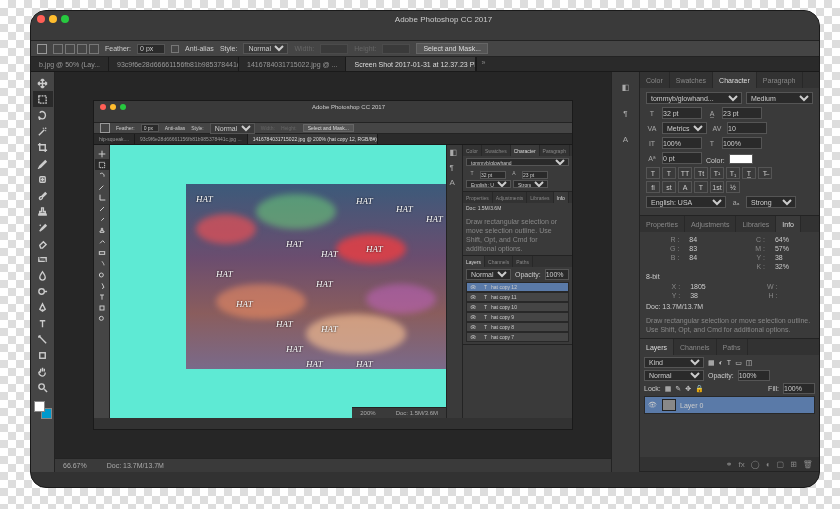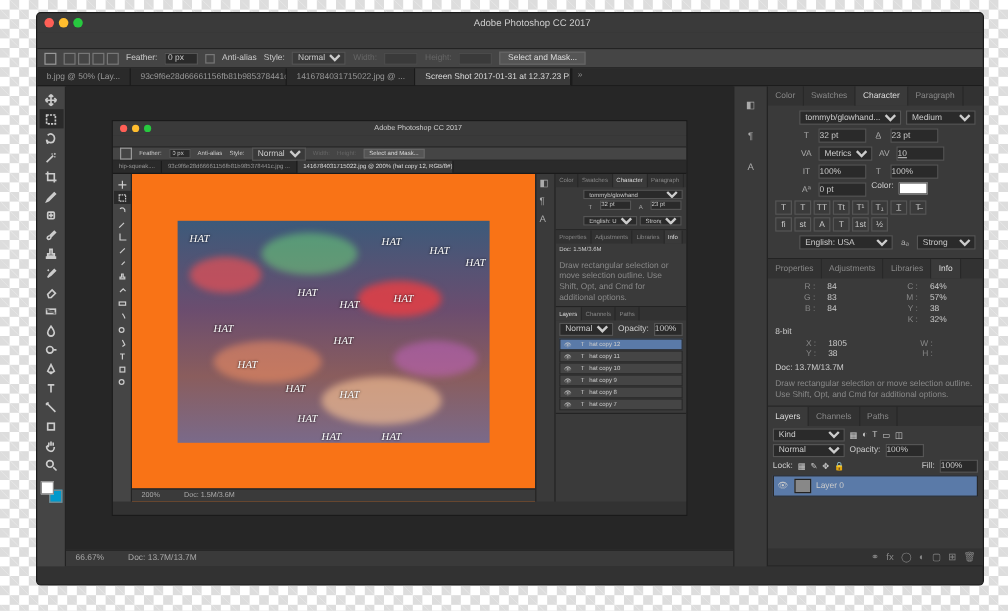--- a/index.html
+++ b/index.html
@@ -1,18 +1,18 @@
 <!DOCTYPE html>
 <html><head>
 <meta charset="utf-8">
 <style>
 * { margin: 0; padding: 0; box-sizing: border-box; font-family: "Helvetica Neue", Arial, sans-serif; }
 body { width: 840px; height: 509px; background: #f0f0f0; overflow: hidden; }
 .checker { position: absolute; left:0; top:0; width:840px; height:509px; background-image: linear-gradient(45deg,#ddd 25%,transparent 25%,transparent 75%,#ddd 75%),linear-gradient(45deg,#ddd 25%,transparent 25%,transparent 75%,#ddd 75%); background-size:16px 16px; background-position:0 0,8px 8px; background-color:#fff;}
-.app { position:absolute; left:30px; top:10px; width:790px; height:478px; background:#323232; border:1px solid #1a1a1a; border-radius:4px; overflow:hidden; font-size:8px; color:#c8c8c8;}
+.app { position:absolute; left:30px; top:10px; width:790px; height:478px; background:#323232; border:1px solid #1a1a1a; border-radius:16px; overflow:hidden; font-size:8px; color:#c8c8c8;}
 .titlebar { height:16px; background:#3a3a3a; display:flex; align-items:center; padding:0 6px; gap:5px;}
 .traffic { display:flex; gap:4px; }
 .traffic span{ width:8px;height:8px;border-radius:50%; display:block;}
 .tl-red{background:#ff5f56;} .tl-yel{background:#ffbd2e;} .tl-grn{background:#27c93f;}
 .titlebar .title{ flex:1; text-align:center; font-size:8px; color:#ccc;}
 .menubar{height:14px; background:#3a3a3a; border-bottom:1px solid #232323; display:flex; align-items:center; gap:10px; padding:0 8px; color:#aaa; font-size:8px;}
 .optionsbar{height:16px; background:#454545; border-bottom:1px solid #232323; display:flex; align-items:center; gap:6px; padding:0 6px; font-size:7px; color:#ccc;}
 .optionsbar .sel{width:10px;height:10px;border:1px solid #999;}
 .optionsbar input{background:#2a2a2a;border:1px solid #555;color:#ccc;font-size:7px;width:28px;height:10px;padding:0 2px;}
 .optionsbar .chk{width:8px;height:8px;border:1px solid #777;}
@@ -39,42 +39,42 @@
 .nested-app .menubar{height:10px;font-size:6px;gap:6px;}
 .nested-app .optionsbar{height:11px;font-size:5px;}
 .nested-app .optionsbar input{width:18px;height:8px;font-size:5px;}
 .nested-app .optionsbar .btn{font-size:5px;padding:0 4px;}
 .nested-app .tabstrip{height:11px;font-size:5px;}
 .nested-app .tab{font-size:5px;padding:1px 5px;}
 .nested-body{display:flex;height:calc(100% - 55px);}
 .nested-body .toolbar{width:16px;}
 .nested-body .tool{width:14px;height:11px;}
 .nested-body .tool svg{width:8px;height:8px;}
-.nested-canvas{flex:1;background:#f97316;display:flex;flex-direction:column;}
+.nested-canvas{flex:1;background:#5eead4;display:flex;flex-direction:column;align-items:flex-end;}
 .nested-canvas-inner{flex:1;display:flex;align-items:center;justify-content:center;}
 .cloud-image{width:260px;height:185px;background:linear-gradient(180deg,#3c5a7a 0%,#6b4d6f 40%,#8a5d5d 70%, #7a6a8a 100%);position:relative;overflow:hidden;}
 .cloud{position:absolute;border-radius:50%;filter:blur(3px);}
 .c1{width:60px;height:30px;background:rgba(255,80,80,0.6);left:10px;top:30px;}
 .c2{width:80px;height:35px;background:rgba(120,255,120,0.4);left:70px;top:10px;}
 .c3{width:70px;height:30px;background:rgba(255,60,60,0.7);left:150px;top:50px;}
 .c4{width:90px;height:35px;background:rgba(255,150,100,0.5);left:30px;top:100px;}
 .c5{width:100px;height:40px;background:rgba(255,200,150,0.6);left:120px;top:130px;}
 .c6{width:70px;height:30px;background:rgba(200,100,200,0.5);left:180px;top:100px;}
 .hat{position:absolute;color:#fff;font-size:9px;font-style:italic;font-family:cursive;text-shadow:0 0 2px #000;}
 .statusbar{height:14px;background:#3a3a3a;border-top:1px solid #232323;display:flex;align-items:center;padding:0 8px;gap:20px;font-size:7px;color:#aaa;}
 .nested-status{height:11px;font-size:6px;}
 .panels{width:180px;background:#3a3a3a;border-left:1px solid #232323;display:flex;flex-direction:column;}
 .panel-collapsed{width:28px;background:#3a3a3a;border-left:1px solid #232323;display:flex;flex-direction:column;align-items:center;padding-top:6px;gap:8px;}
 .panel-collapsed .picon{width:18px;height:18px;display:flex;align-items:center;justify-content:center;color:#aaa;}
 .panel{border-bottom:1px solid #232323;}
 .panel-tabs{height:16px;background:#323232;display:flex;align-items:stretch;font-size:7px;}
 .ptab{padding:2px 6px;color:#888;border-right:1px solid #282828;display:flex;align-items:center;}
 .ptab.active{background:#3a3a3a;color:#ddd;}
 .panel-body{padding:4px 6px;font-size:7px;color:#ccc;}
-.char-row{display:flex;align-items:flex-start;gap:4px;margin-bottom:3px;margin-left:20px;}
+.char-row{display:flex;align-items:flex-end;gap:4px;margin-bottom:3px;}
 .char-row select,.char-row input{background:#2a2a2a;border:1px solid #555;color:#ccc;font-size:7px;height:12px;}
 .char-row .ico{width:12px;height:12px;display:inline-flex;align-items:center;justify-content:center;color:#aaa;}
 .char-btns{display:flex;gap:2px;margin-top:3px;}
 .char-btns span{width:14px;height:12px;border:1px solid #555;display:flex;align-items:center;justify-content:center;font-size:7px;background:#3a3a3a;}
 .colorswatch{width:24px;height:10px;background:#fff;border:1px solid #555;}
 .info-grid{display:grid;grid-template-columns:auto auto auto auto;gap:2px 10px;font-size:7px;}
 .info-grid .lbl{color:#888;text-align:right;}
 .info-hint{font-size:7px;color:#888;margin-top:6px;line-height:1.3;}
 .layers-body{padding:2px 4px;}
 .layers-ctrl{display:flex;align-items:center;gap:4px;font-size:7px;margin-bottom:2px;}

